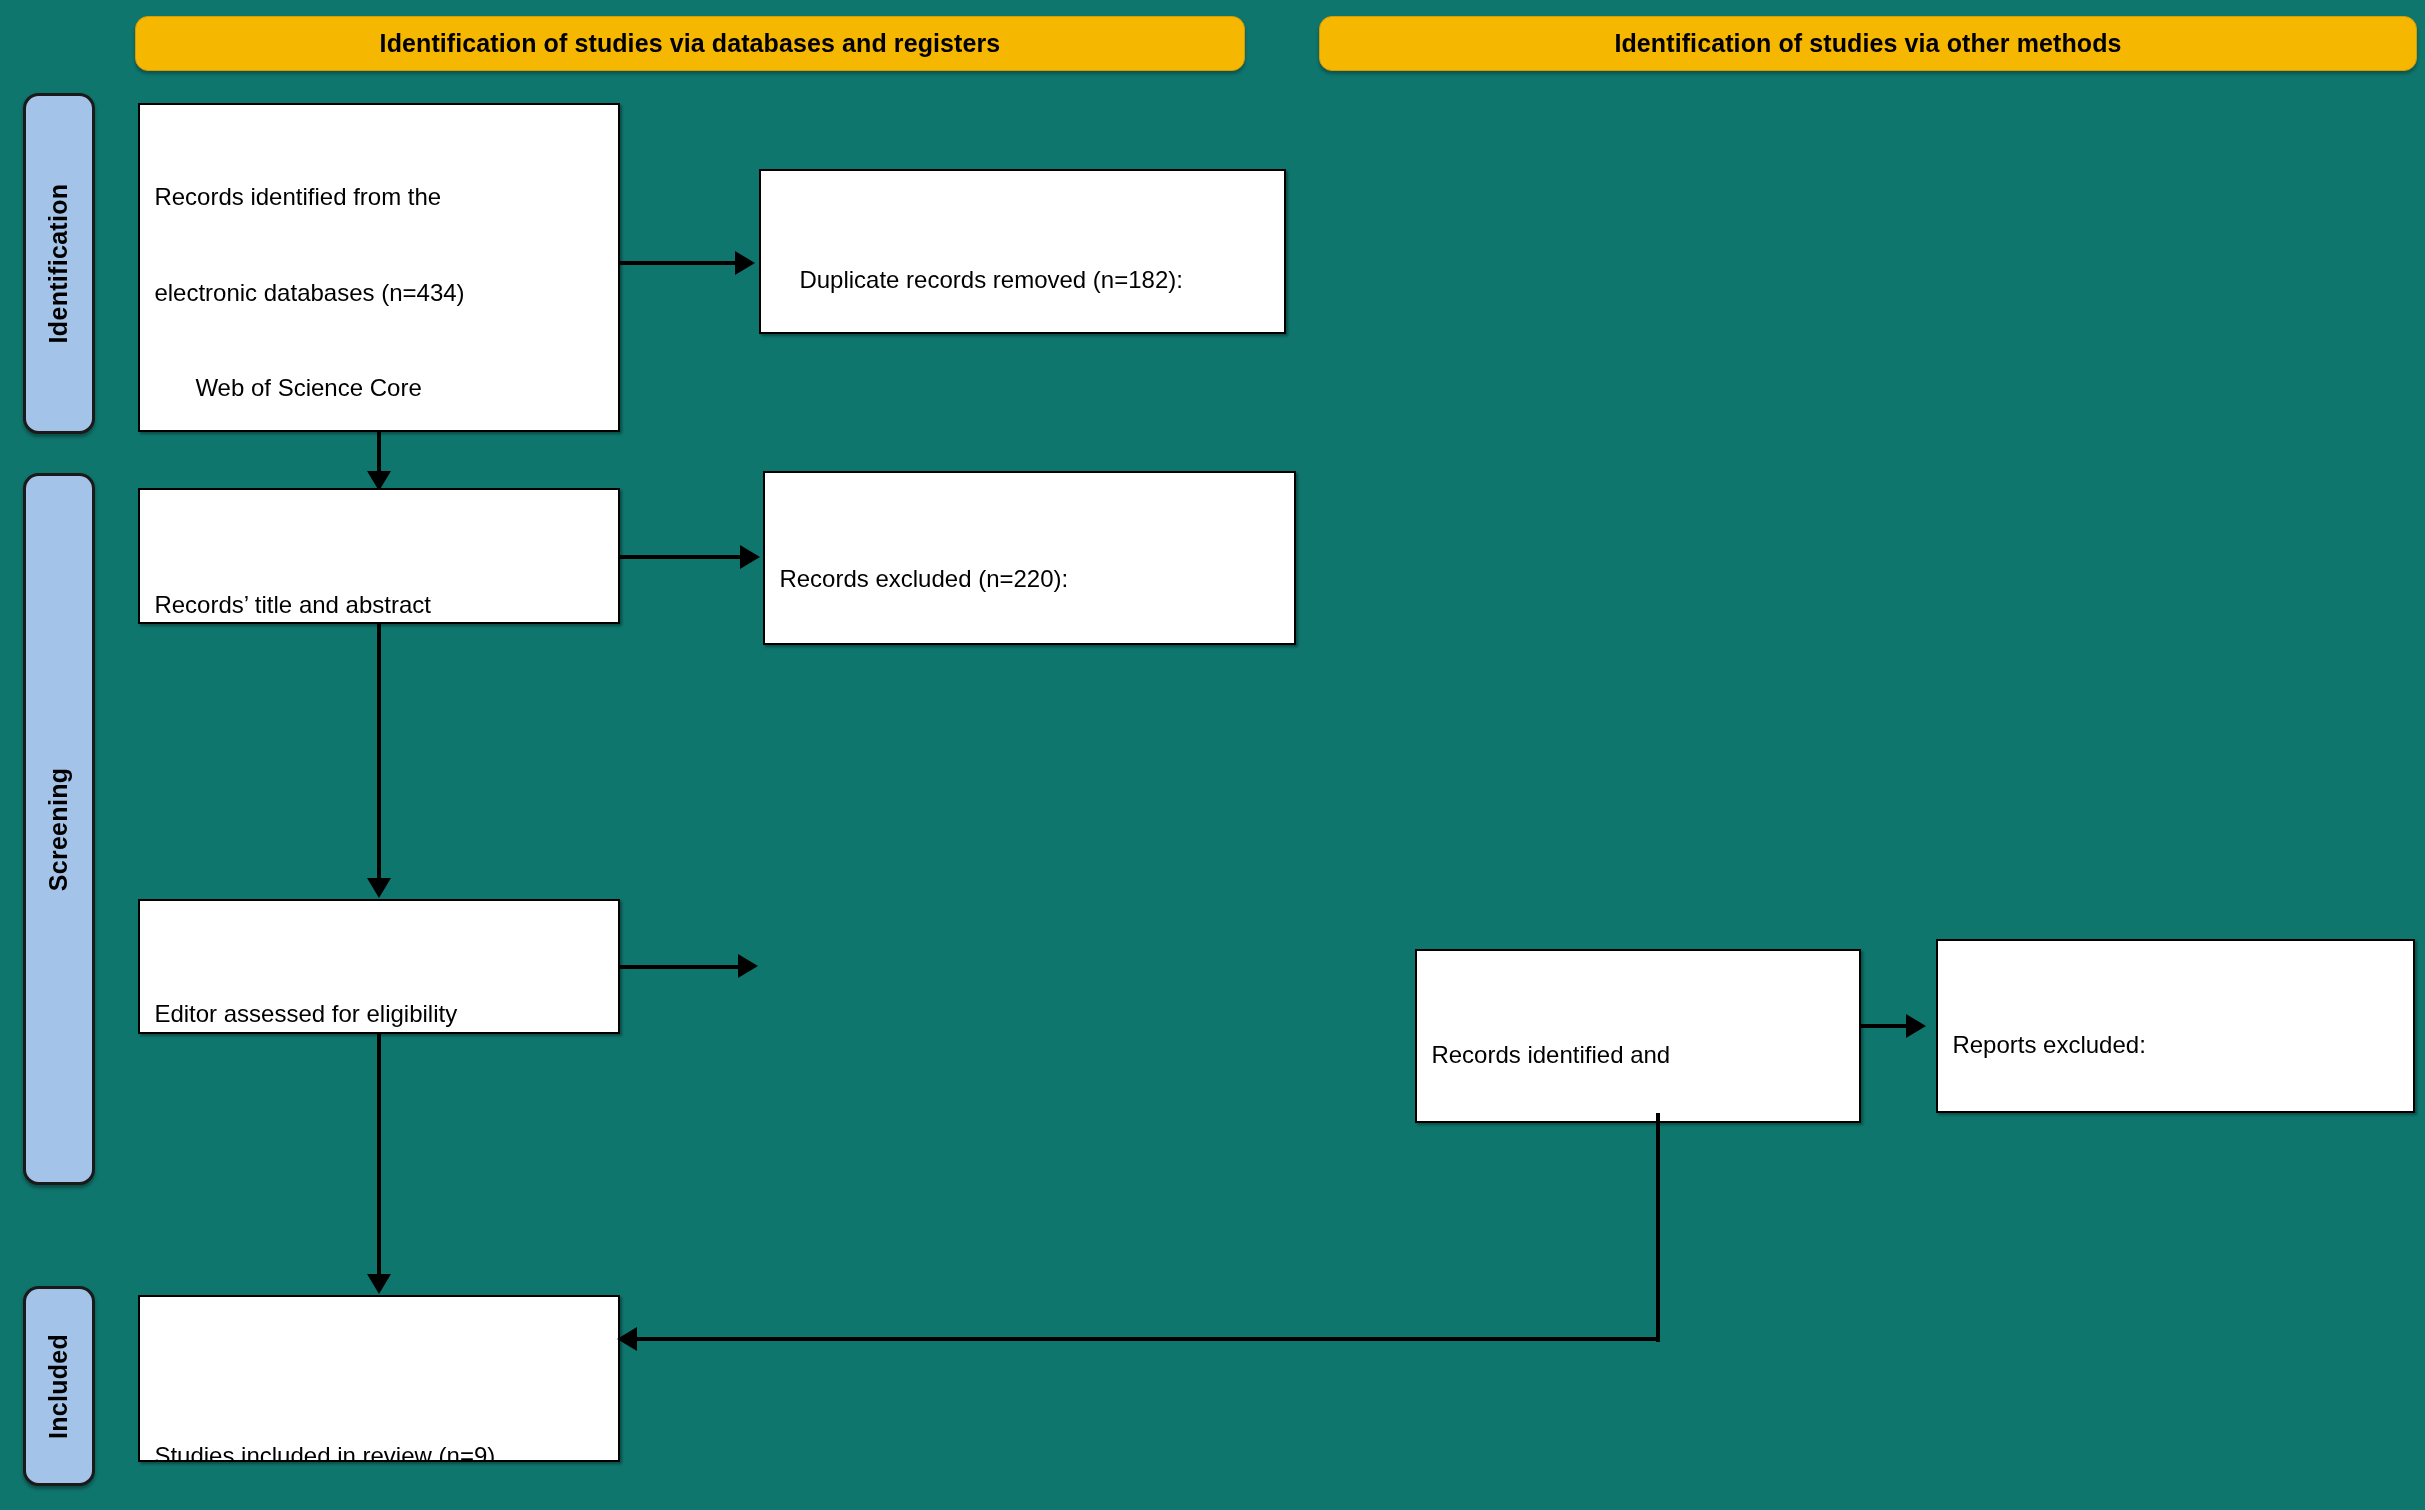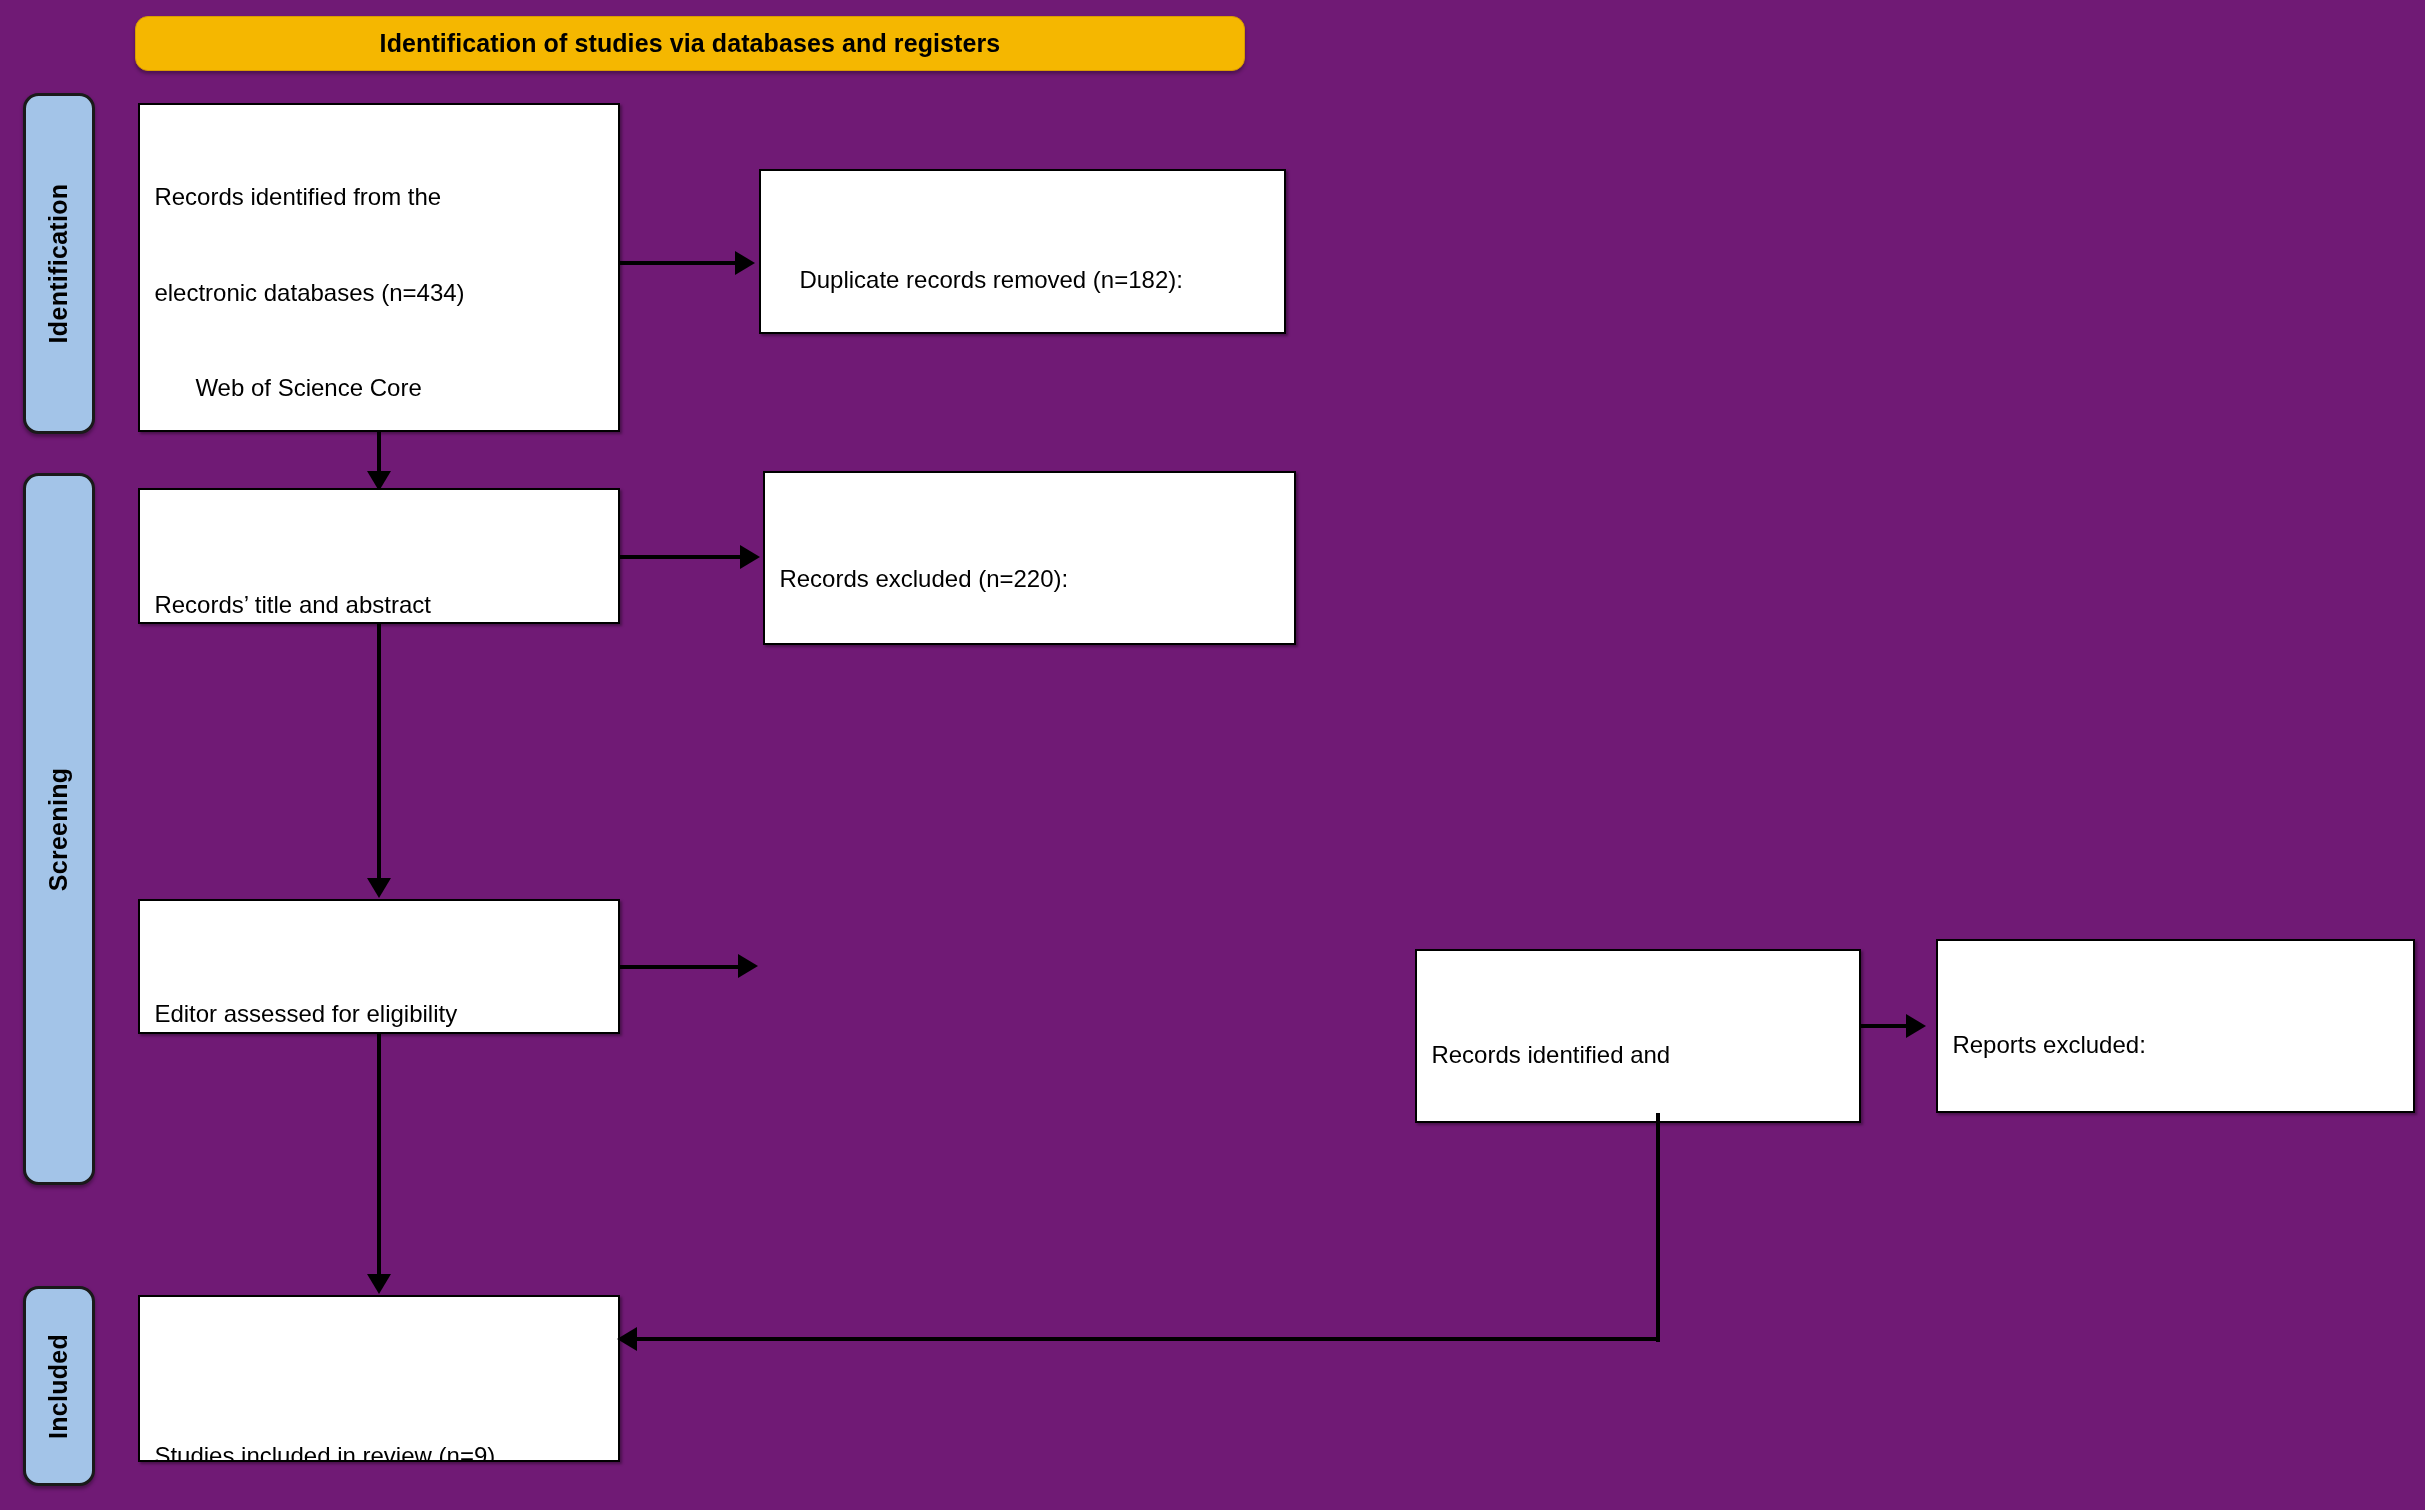--- a/index.html
+++ b/index.html
@@ -5,21 +5,21 @@
 <style>
   html, body {
     margin: 0;
     padding: 0;
     background: #ffffff;
   }
   #stage {
     position: relative;
     width: 2426px;
     height: 1511px;
-    background: #701a75;
+    background: #0f766e;
     font-family: "Liberation Sans", sans-serif;
     overflow: hidden;
   }
 
   
   .phase-header {
     position: absolute;
     box-sizing: border-box;
     background: #f5b700;
     border: 1.8px solid #d99c00;
@@ -110,20 +110,23 @@
 </style>
 </head>
 <body>
 
 <div id="stage">
 
   <div class="phase-header" style="left:135px; top:16px; width:1110px; height:55px; font-size:25px;">
     <span>Identification of studies via databases and registers</span>
   </div>
 
+  <div class="phase-header" style="left:1319px; top:16px; width:1098px; height:55px; font-size:25px;">
+    <span>Identification of studies via other methods</span>
+  </div>
 
   <div class="stage-bar" style="left:23px; top:93px; width:72px; height:341px;">
     <span>Identification</span>
   </div>
 
   <div class="stage-bar" style="left:23px; top:473px; width:72px; height:712px;">
     <span>Screening</span>
   </div>
 
   <div class="stage-bar" style="left:23px; top:1286px; width:72px; height:200px;">

